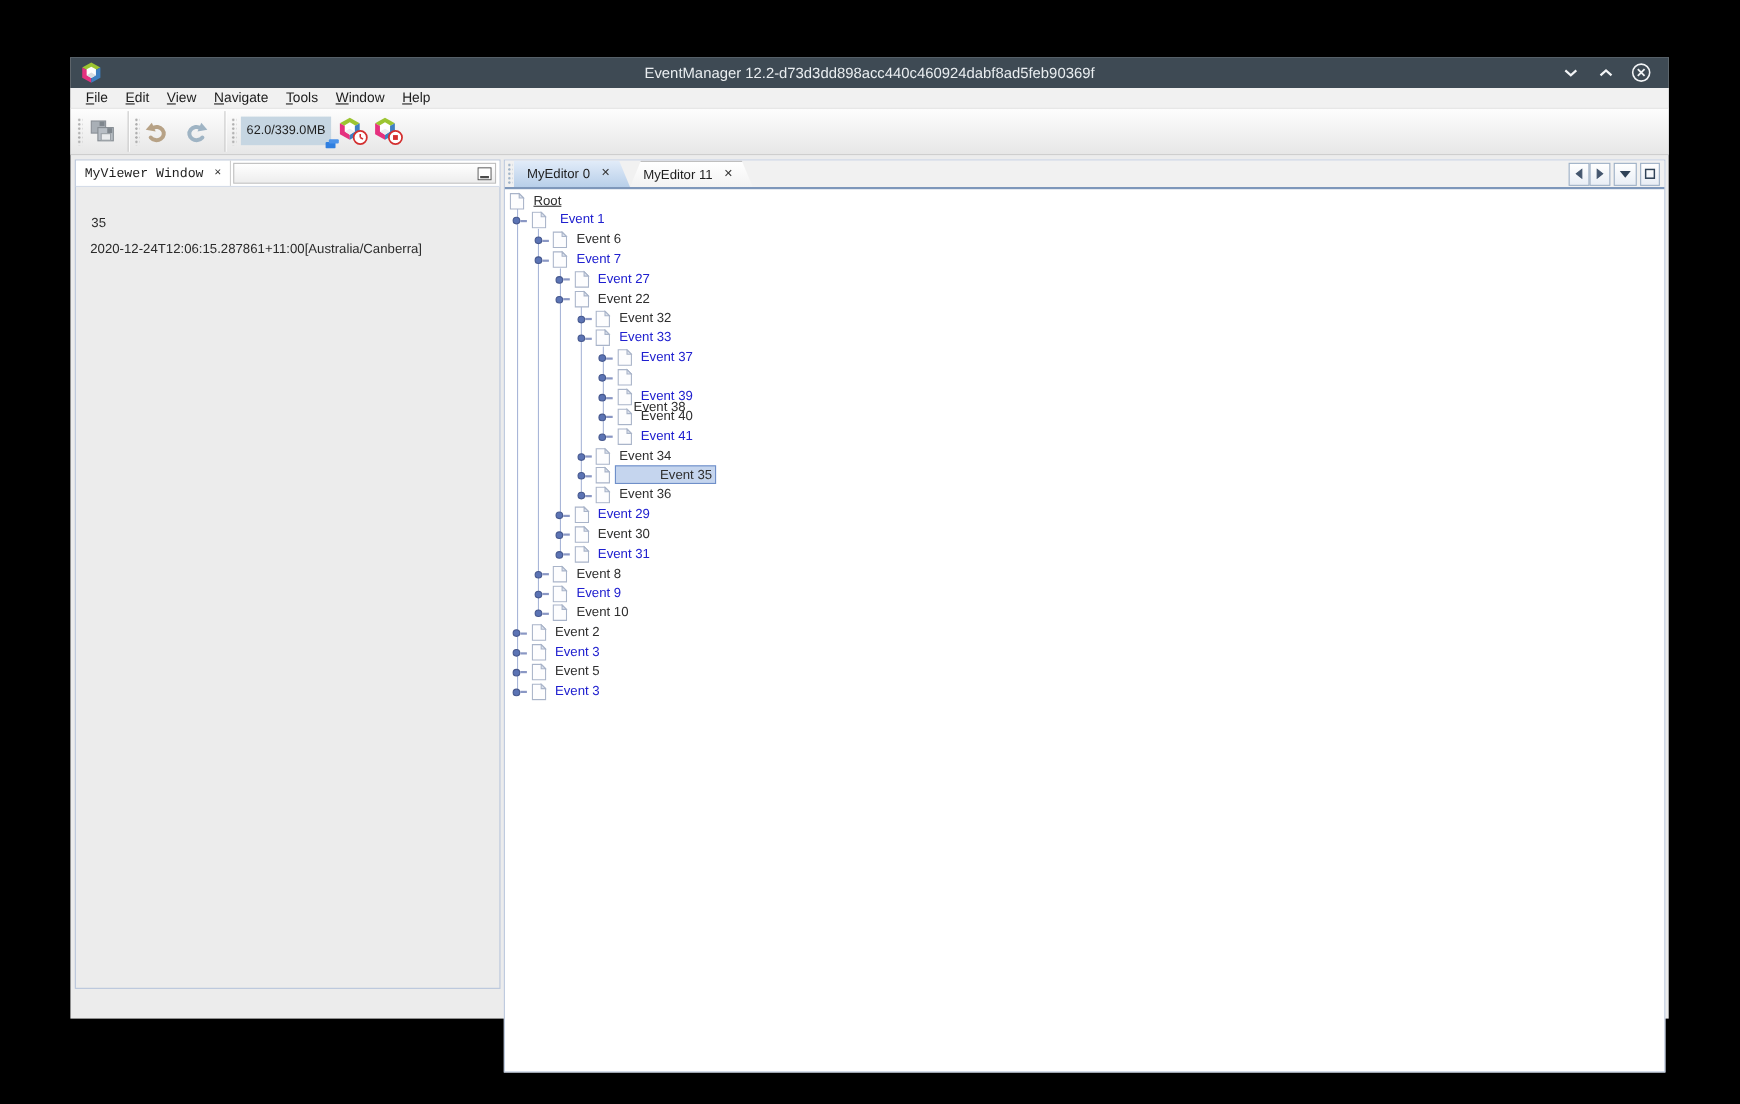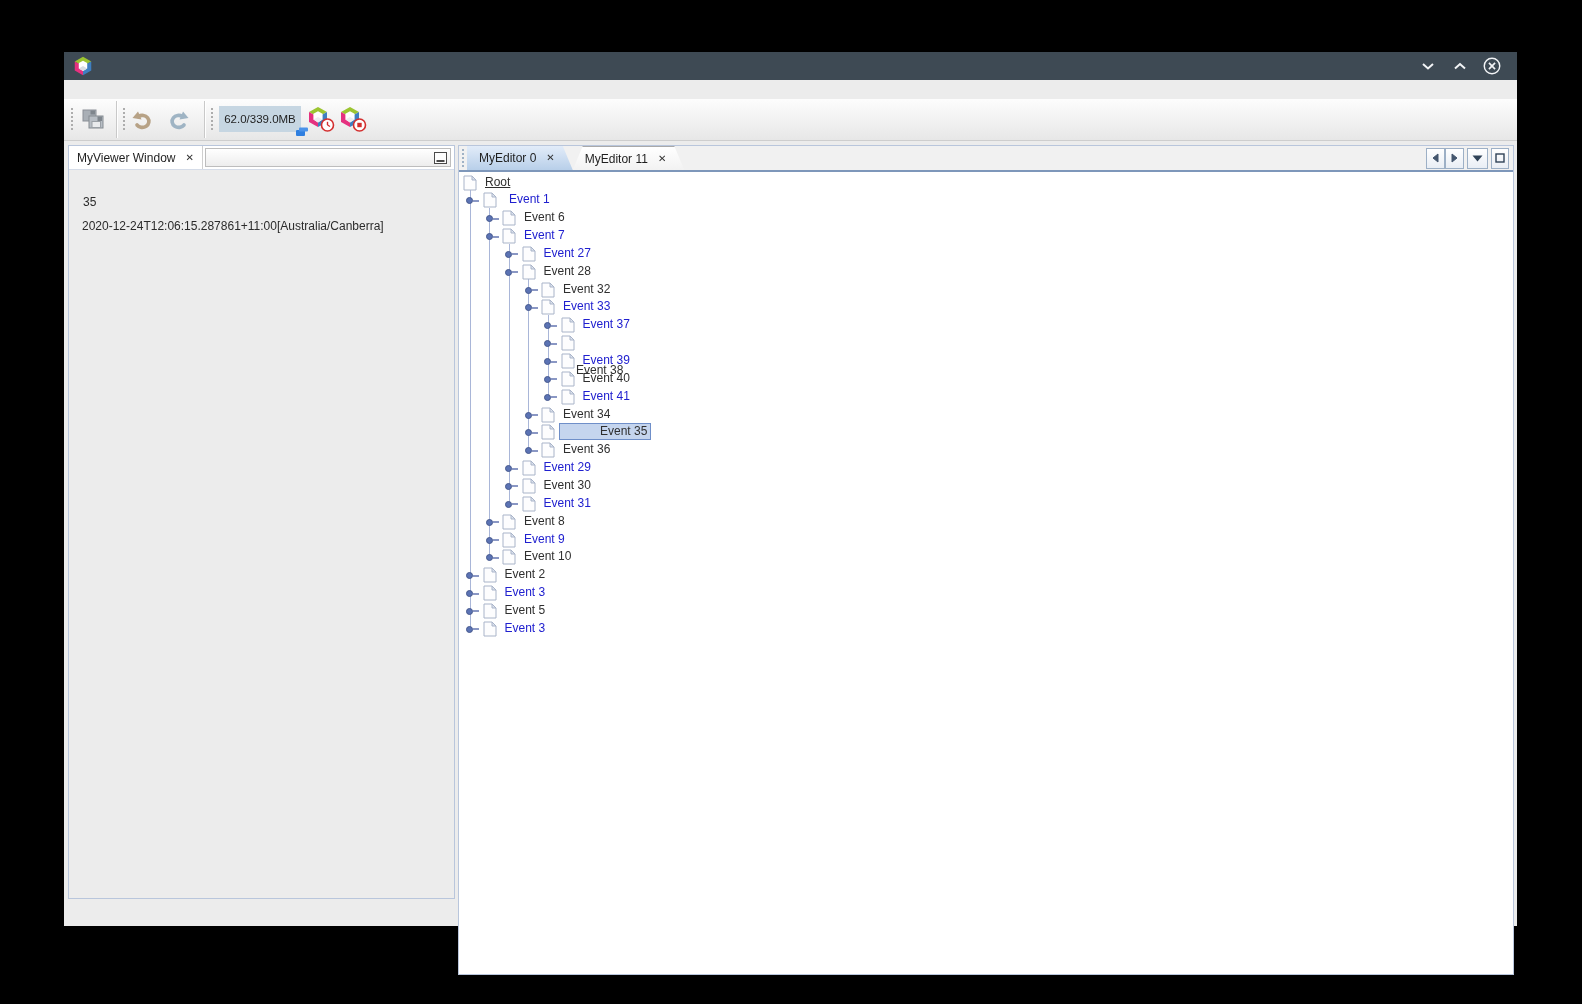--- a/index.html
+++ b/index.html
@@ -54,21 +54,21 @@
   
   .view-panel{
     position:absolute;left:4px;top:93px;width:387px;height:754px;
     background:var(--panel-bg,#ececec);
     border:1px solid var(--panel-border,#b9c6dc);box-sizing:border-box;
   }
   .view-header{
     position:absolute;left:0;top:0;right:0;height:23px;background:#fff;
     border-bottom:1px solid #d5dce8;display:flex;align-items:stretch;
   }
-  .view-tab{display:flex;align-items:center;padding:0 8px;border-right:1px solid #cfcfcf;}
+  .view-tab{display:flex;align-items:center;padding:0 8px;border-right:1px solid #cfcfcf;font-family:Liberation Mono, monospace;}
   .view-tab .lbl{font-size:12px;color:#1e1e1e;}
   .tab-close{
     margin-left:10px;font-size:10px;color:#333;font-weight:bold;cursor:pointer;line-height:1;
   }
   .view-toolbar{
     flex:1;margin:2px 3px 2px 2px;border:1px solid #bdbdbd;
     background:linear-gradient(#ffffff,#ededed);
     display:flex;align-items:center;justify-content:flex-end;padding-right:3px;
   }
   .viewer-body{position:absolute;left:0;top:23px;right:0;bottom:0;}
@@ -137,20 +137,21 @@
   <div class="titlebar">
     <span class="app-icon">
       <svg viewBox="0 0 24 24" width="22" height="22">
         <polygon points="12,2 21,7 12,12 3,7" fill="#9cc531"></polygon>
         <polygon points="3,7 12,12 12,22 3,17" fill="#e5317f"></polygon>
         <polygon points="21,7 12,12 12,22 21,17" fill="#3f7fc1"></polygon>
         <polygon points="12,6.2 16.6,8.8 16.6,14.6 12,17.4 7.4,14.6 7.4,8.8" fill="#ffffff"></polygon>
         <polygon points="12,12 16.6,14.6 12,17.4 7.4,14.6" fill="#d9dde2"></polygon>
       </svg>
     </span>
+    <span class="title">EventManager 12.2-d73d3dd898acc440c460924dabf8ad5feb90369f</span>
     <span class="win-controls">
       <span class="win-btn">
         <svg width="14" height="8" viewBox="0 0 14 8">
             <polyline points="2,2 7,6.5 12,2" fill="none" stroke="#f2f4f6" stroke-width="2"></polyline>
           </svg>
       </span>
       <span class="win-btn">
         <svg width="14" height="8" viewBox="0 0 14 8">
             <polyline points="2,6.5 7,2 12,6.5" fill="none" stroke="#f2f4f6" stroke-width="2"></polyline>
           </svg>
@@ -158,20 +159,29 @@
       <span class="win-btn">
         <svg width="20" height="20" viewBox="0 0 20 20">
           <circle cx="10" cy="10" r="8.6" fill="none" stroke="#f2f4f6" stroke-width="1.6"></circle>
           <line x1="6.6" y1="6.6" x2="13.4" y2="13.4" stroke="#f2f4f6" stroke-width="1.8"></line>
           <line x1="13.4" y1="6.6" x2="6.6" y2="13.4" stroke="#f2f4f6" stroke-width="1.8"></line>
         </svg>
       </span>
     </span>
   </div>
 
+  <div class="menubar">
+      <span class="menu-item"><u>F</u>ile</span>
+      <span class="menu-item"><u>E</u>dit</span>
+      <span class="menu-item"><u>V</u>iew</span>
+      <span class="menu-item"><u>N</u>avigate</span>
+      <span class="menu-item"><u>T</u>ools</span>
+      <span class="menu-item"><u>W</u>indow</span>
+      <span class="menu-item"><u>H</u>elp</span>
+    </div>
 
   <div class="toolbar">
     <span class="grip" style="left:6px"></span>
     <span class="tb-btn" style="left:14px">
       <svg width="27" height="25" viewBox="0 0 27 25">
         <rect x="3" y="3" width="13" height="11" fill="#a9afb6" stroke="#8b9097"></rect>
         <rect x="10.5" y="3.5" width="4.5" height="4" fill="#7f868d"></rect>
         <rect x="9" y="9" width="14" height="12" fill="#b8bec5" stroke="#858c92"></rect>
         <rect x="17.5" y="9.5" width="4.5" height="4.5" fill="#7f868d"></rect>
         <rect x="12" y="14.5" width="8.5" height="6" fill="#e9ebed" stroke="#9aa0a6"></rect>
@@ -321,21 +331,21 @@
             <path d="M1 1 H9 L13 5 V15 H1 Z" fill="#fdfdfe" stroke="#a9b4c9"></path>
             <path d="M9 1 L9 5 H13 Z" fill="#dde3ee" stroke="#a9b4c9"></path>
           </svg></span>
         <span class="tree-row-label link" style="left: 80.5px; top: 70.9px;">Event 27</span>
         <div class="tree-handle" style="left: 46px; top: 94.75px;"></div>
         <div class="tree-stub" style="left: 53px; top: 97.25px;"></div>
         <span class="tree-icon" style="left: 62.5px; top: 89.75px;"><svg width="14" height="16" viewBox="0 0 14 16">
             <path d="M1 1 H9 L13 5 V15 H1 Z" fill="#fdfdfe" stroke="#a9b4c9"></path>
             <path d="M9 1 L9 5 H13 Z" fill="#dde3ee" stroke="#a9b4c9"></path>
           </svg></span>
-        <span class="tree-row-label " style="left: 80.5px; top: 88.75px;">Event 28</span>
+        <span class="tree-row-label " style="left: 80.5px; top: 88.75px;">Event 22</span>
         <div class="tree-handle" style="left: 65.5px; top: 112.6px;"></div>
         <div class="tree-stub" style="left: 72.5px; top: 115.1px;"></div>
         <span class="tree-icon" style="left: 82px; top: 107.6px;"><svg width="14" height="16" viewBox="0 0 14 16">
             <path d="M1 1 H9 L13 5 V15 H1 Z" fill="#fdfdfe" stroke="#a9b4c9"></path>
             <path d="M9 1 L9 5 H13 Z" fill="#dde3ee" stroke="#a9b4c9"></path>
           </svg></span>
         <span class="tree-row-label " style="left: 100px; top: 106.6px;">Event 32</span>
         <div class="tree-handle" style="left: 65.5px; top: 130.45px;"></div>
         <div class="tree-stub" style="left: 72.5px; top: 132.95px;"></div>
         <span class="tree-icon" style="left: 82px; top: 125.45px;"><svg width="14" height="16" viewBox="0 0 14 16">

